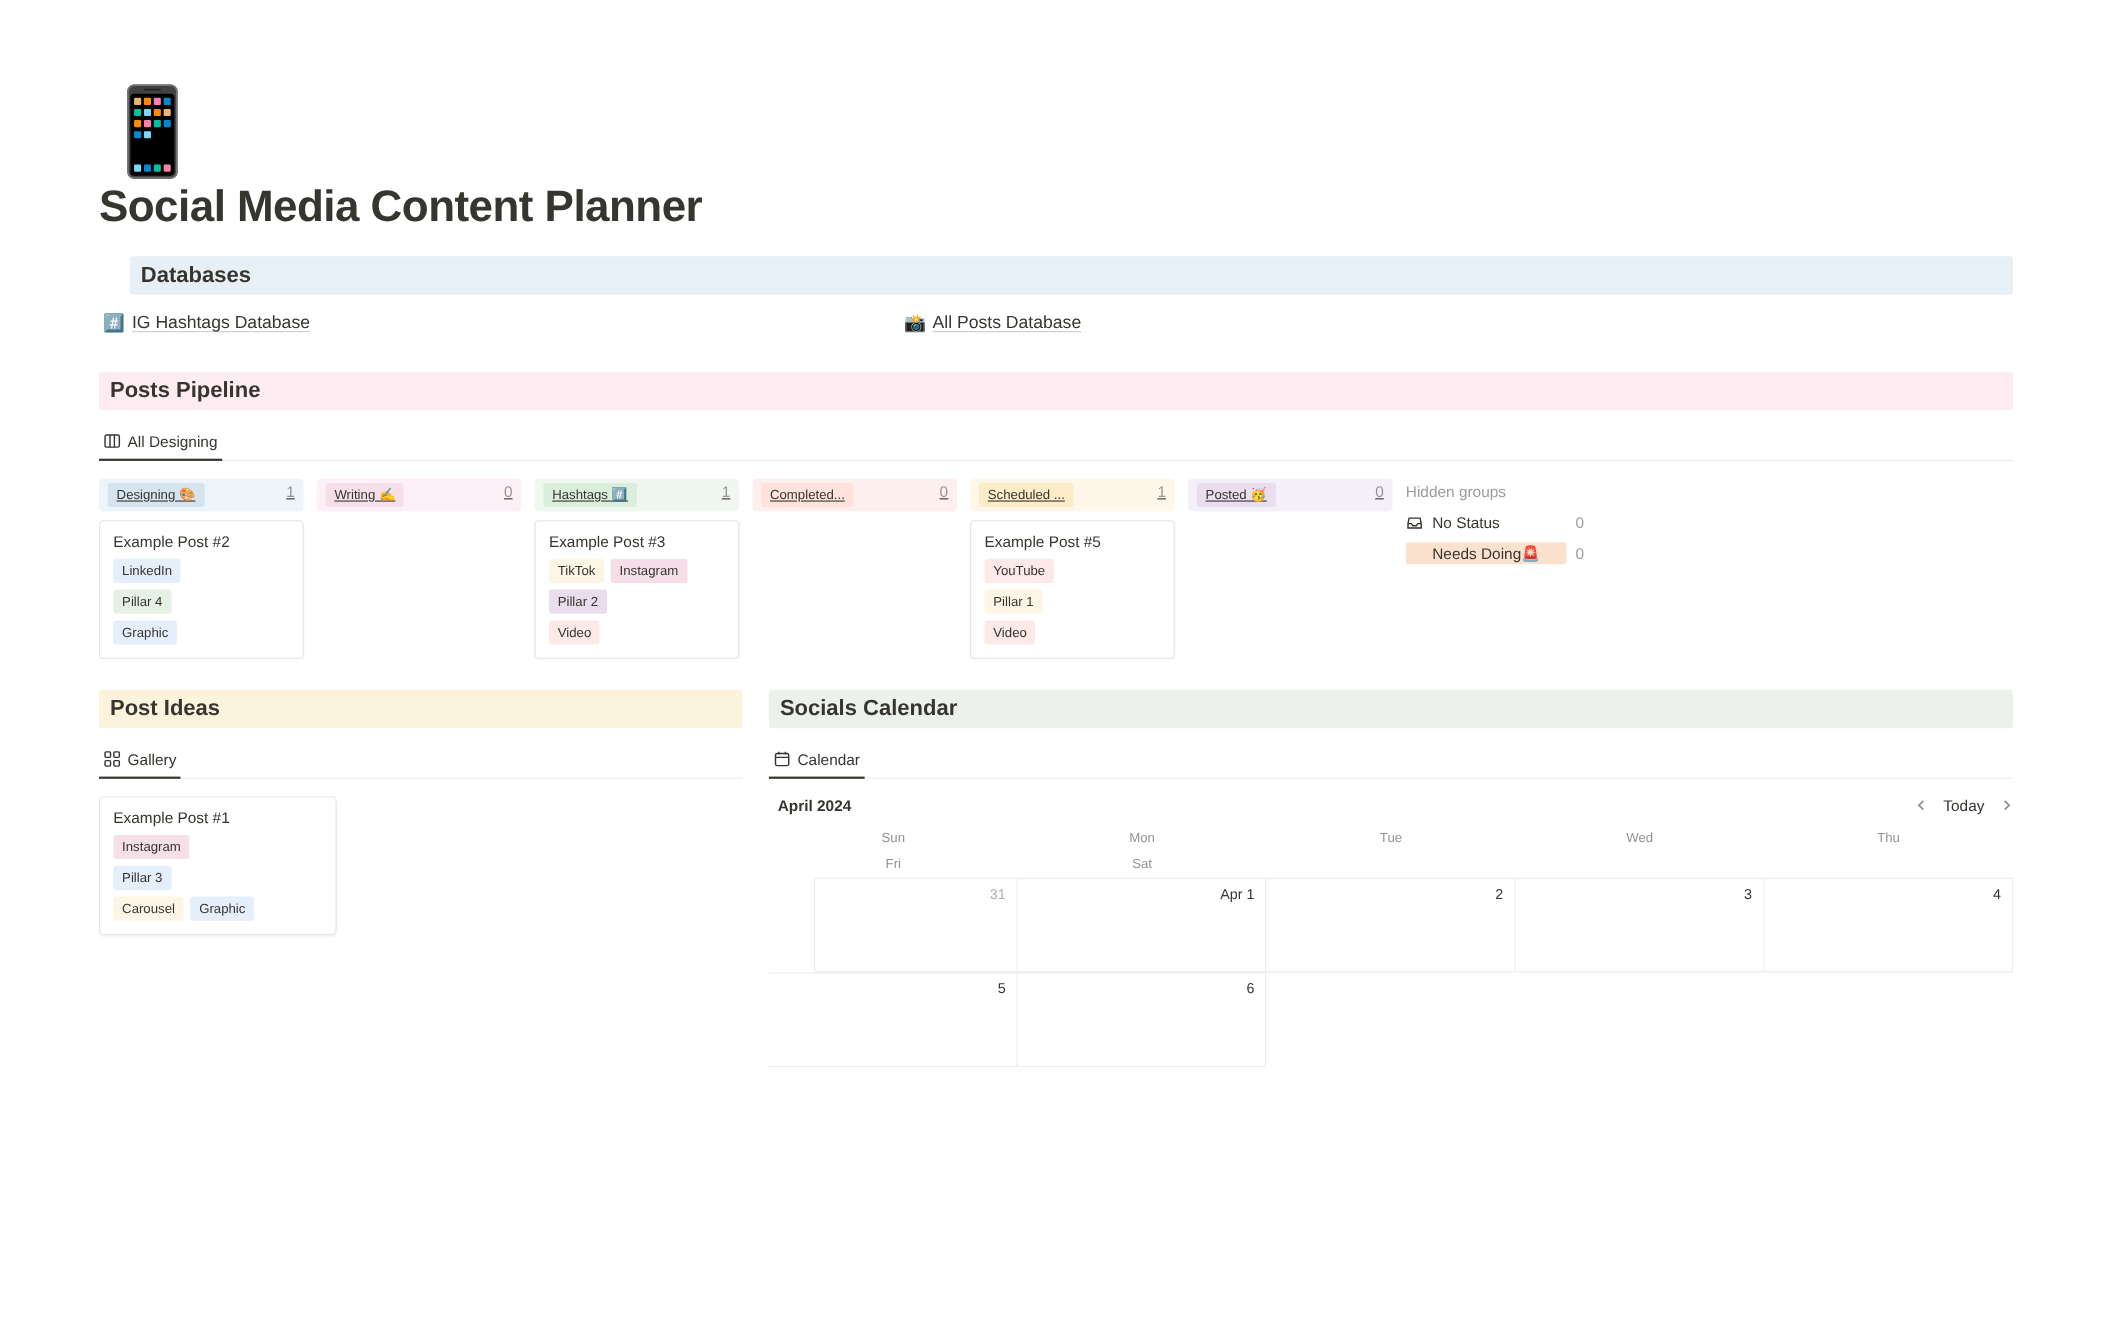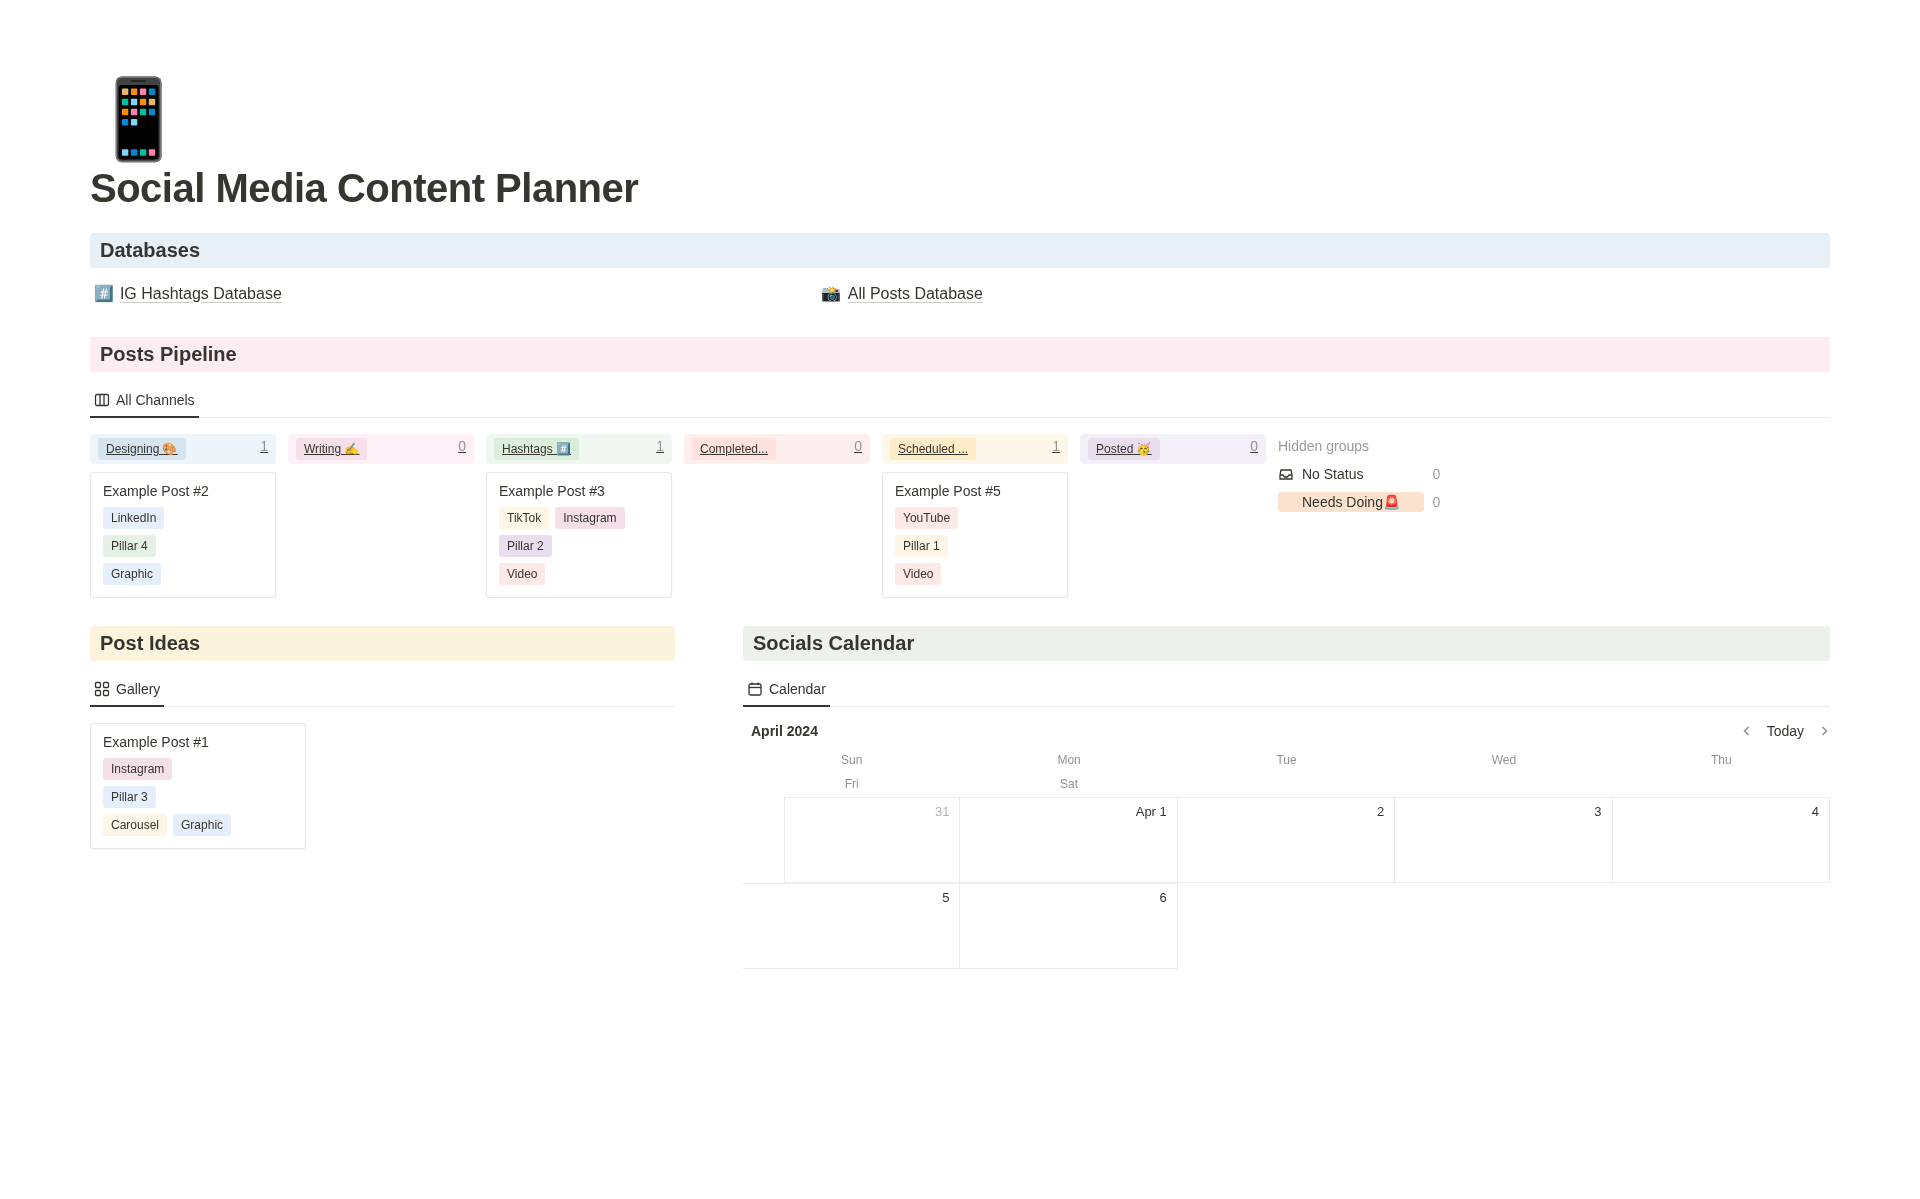--- a/index.html
+++ b/index.html
@@ -8,21 +8,21 @@
   background: #fff;
   color: #37352f;
   padding: 80px 90px 0 90px;
 }
 .page-icon { font-size: 78px; line-height: 1; margin-bottom: 8px; }
 .page-title { font-size: 40px; font-weight: 700; margin-bottom: 22px; letter-spacing: -0.5px; }
 .section-header {
   font-size: 20px; font-weight: 600; padding: 6px 10px;
   border-radius: 3px; margin-bottom: 14px;
 }
-.hdr-databases { background: #e7f0f7; }
+.hdr-databases { background: #e7f0f7; margin-left: 28px; }
 .hdr-pipeline  { background: #fdecf1; margin-top: 26px; }
 .hdr-ideas     { background: #fbf3dc; }
 .hdr-calendar  { background: #edf1ec; }
 .db-links { display: flex; gap: 540px; padding: 2px 4px 8px 4px; }
 .db-link { display: inline-flex; align-items: center; gap: 6px; font-size: 16px; cursor: pointer; }
 .db-link span.txt { text-decoration: underline; text-decoration-color: rgba(55,53,47,0.25); text-underline-offset: 3px; }
 .view-tabs { display: flex; border-bottom: 1px solid rgba(55,53,47,0.1); margin-bottom: 16px; }
 .view-tab {
   display: inline-flex; align-items: center; gap: 6px; font-size: 14px;
   padding: 6px 4px 8px 4px; color: #37352f; cursor: pointer;
@@ -47,21 +47,21 @@
 .tag {
   display: inline-block; font-size: 12px; padding: 2px 8px;
   border-radius: 3px; line-height: 1.5;
 }
 .hidden-panel { flex: 0 0 140px; font-size: 14px; }
 .hidden-title { color: rgba(55,53,47,0.5); margin-bottom: 12px; padding-top: 4px; }
 .hidden-row { display: flex; align-items: center; gap: 8px; margin-bottom: 10px; }
 .hidden-row .lab { font-size: 14px; }
 .hidden-row .cnt { color: rgba(55,53,47,0.5); margin-left: auto; }
 .chip { padding: 2px 24px; border-radius: 3px; font-size: 14px; white-space: nowrap; }
-.lower { display: flex; gap: 68px; margin-top: 28px; }
+.lower { display: flex; gap: 24px; margin-top: 28px; }
 .lower .left { flex: 0 0 585px; }
 .lower .right { flex: 1; }
 .cal-top { display: flex; align-items: center; margin: 6px 0 10px 0; }
 .cal-month { font-weight: 600; font-size: 14px; padding-left: 8px; }
 .cal-controls { margin-left: auto; display: flex; align-items: center; gap: 14px; color: rgba(55,53,47,0.55); font-size: 14px; }
 .cal-controls .today { color: #37352f; cursor: pointer; }
 .cal-controls .nav { cursor: pointer; font-size: 14px; }
 .cal-grid { display: grid; grid-template-columns: repeat(5, 1fr); }
 .cal-dow { text-align: center; font-size: 12px; color: rgba(55,53,47,0.55); padding: 4px 0 6px 0; }
 .cal-cell {
@@ -112,21 +112,21 @@
 <div class="section-header hdr-pipeline">Posts Pipeline</div>
 <div class="view-tabs">
   <div class="view-tab active">
     <span class="icon">
       <svg viewBox="0 0 16 16" fill="none" stroke="#37352f" stroke-width="1.3">
           <rect x="1.5" y="2.5" width="13" height="11" rx="1.5"></rect>
           <line x1="6" y1="2.5" x2="6" y2="13.5"></line>
           <line x1="10" y1="2.5" x2="10" y2="13.5"></line>
         </svg>
     </span>
-    <span>All Channels</span>
+    <span>All Designing</span>
   </div>
 </div>
 
 <div class="board" id="board">
     <div class="col">
       <div class="col-header bg-designing">
         <span class="tag col-label c-blue">Designing 🎨</span>
         <span class="col-count">1</span>
       </div>
       <div class="card">

